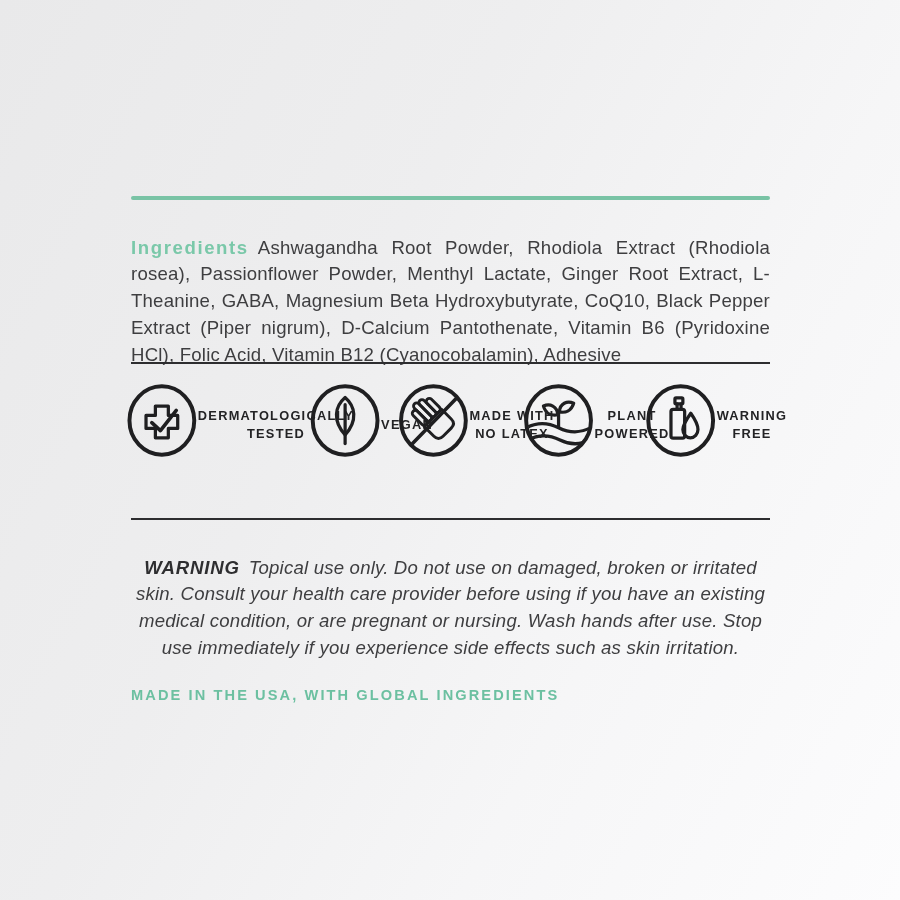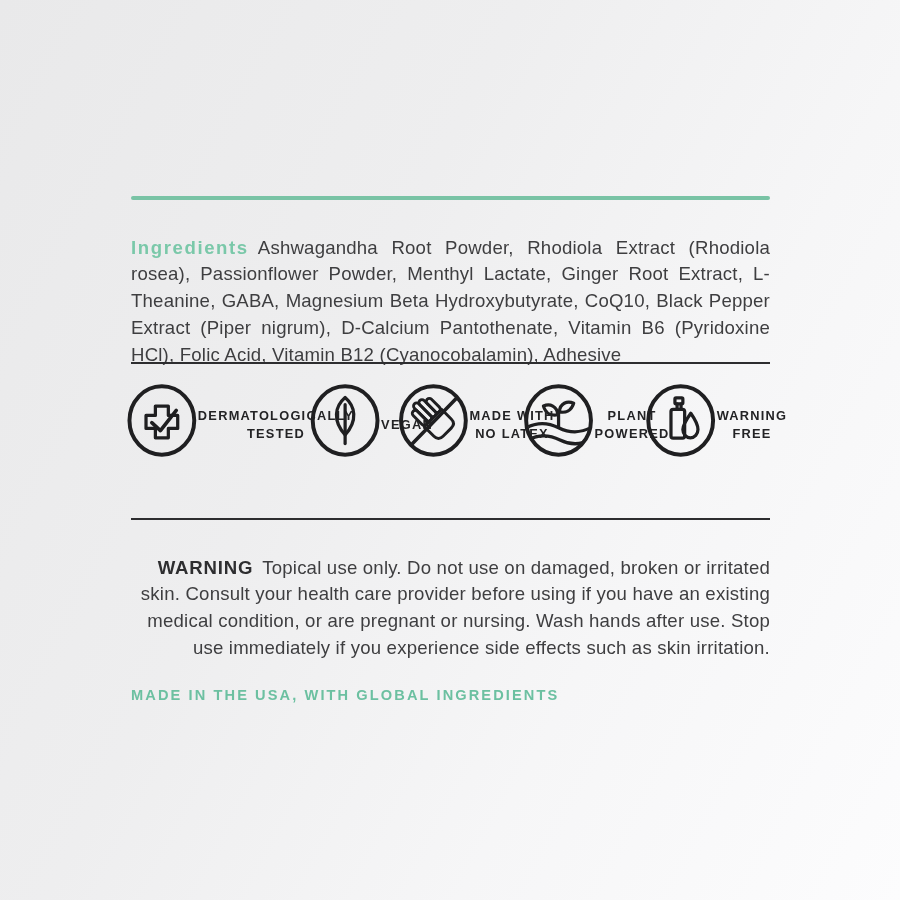--- a/index.html
+++ b/index.html
@@ -49,21 +49,22 @@
     line-height: 26.8px;
     color: #3e3e40;
     letter-spacing: 0.2px;
   }
   .ingredients-para {
     top: 216px;
     text-align: justify;
   }
   .warning-para {
     top: 536px;
-    text-align: right;
+    text-align: center;
+    font-style: italic;
   }
   .lead-label {
     font-weight: 700;
     margin-right: 9px;
   }
   .ingredients-label {
     color: #7ac8a9;
     letter-spacing: 1.6px;
   }
   .warning-label {

